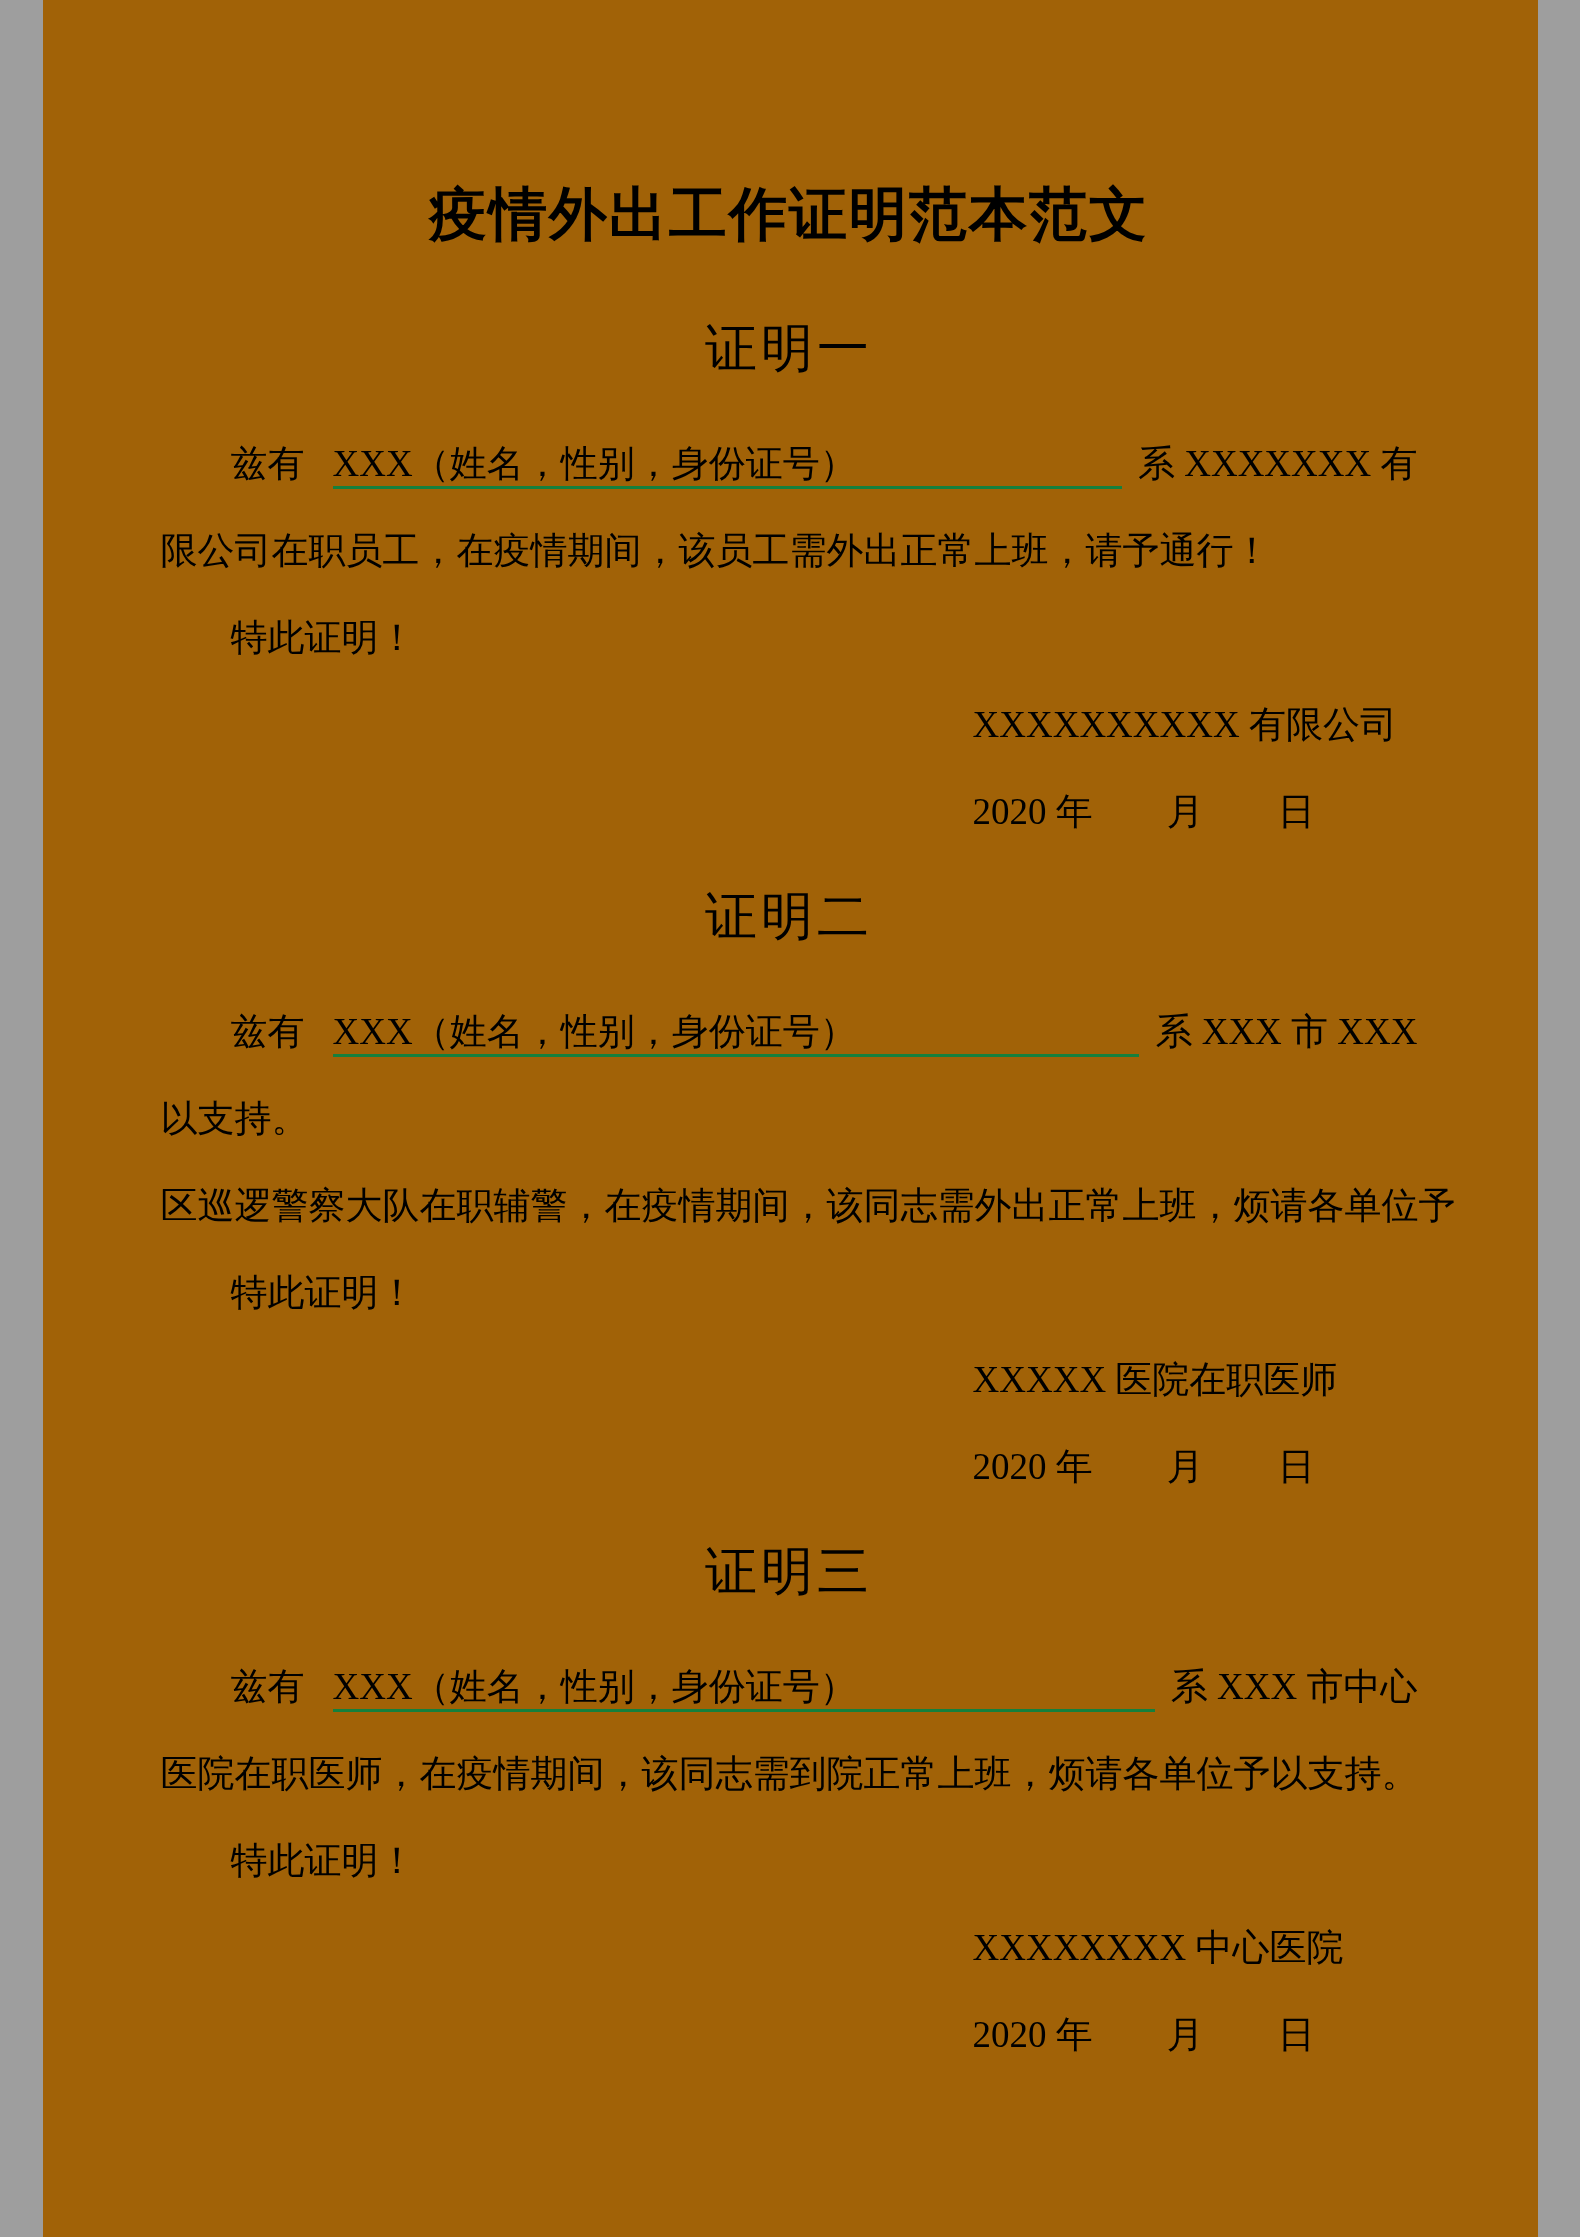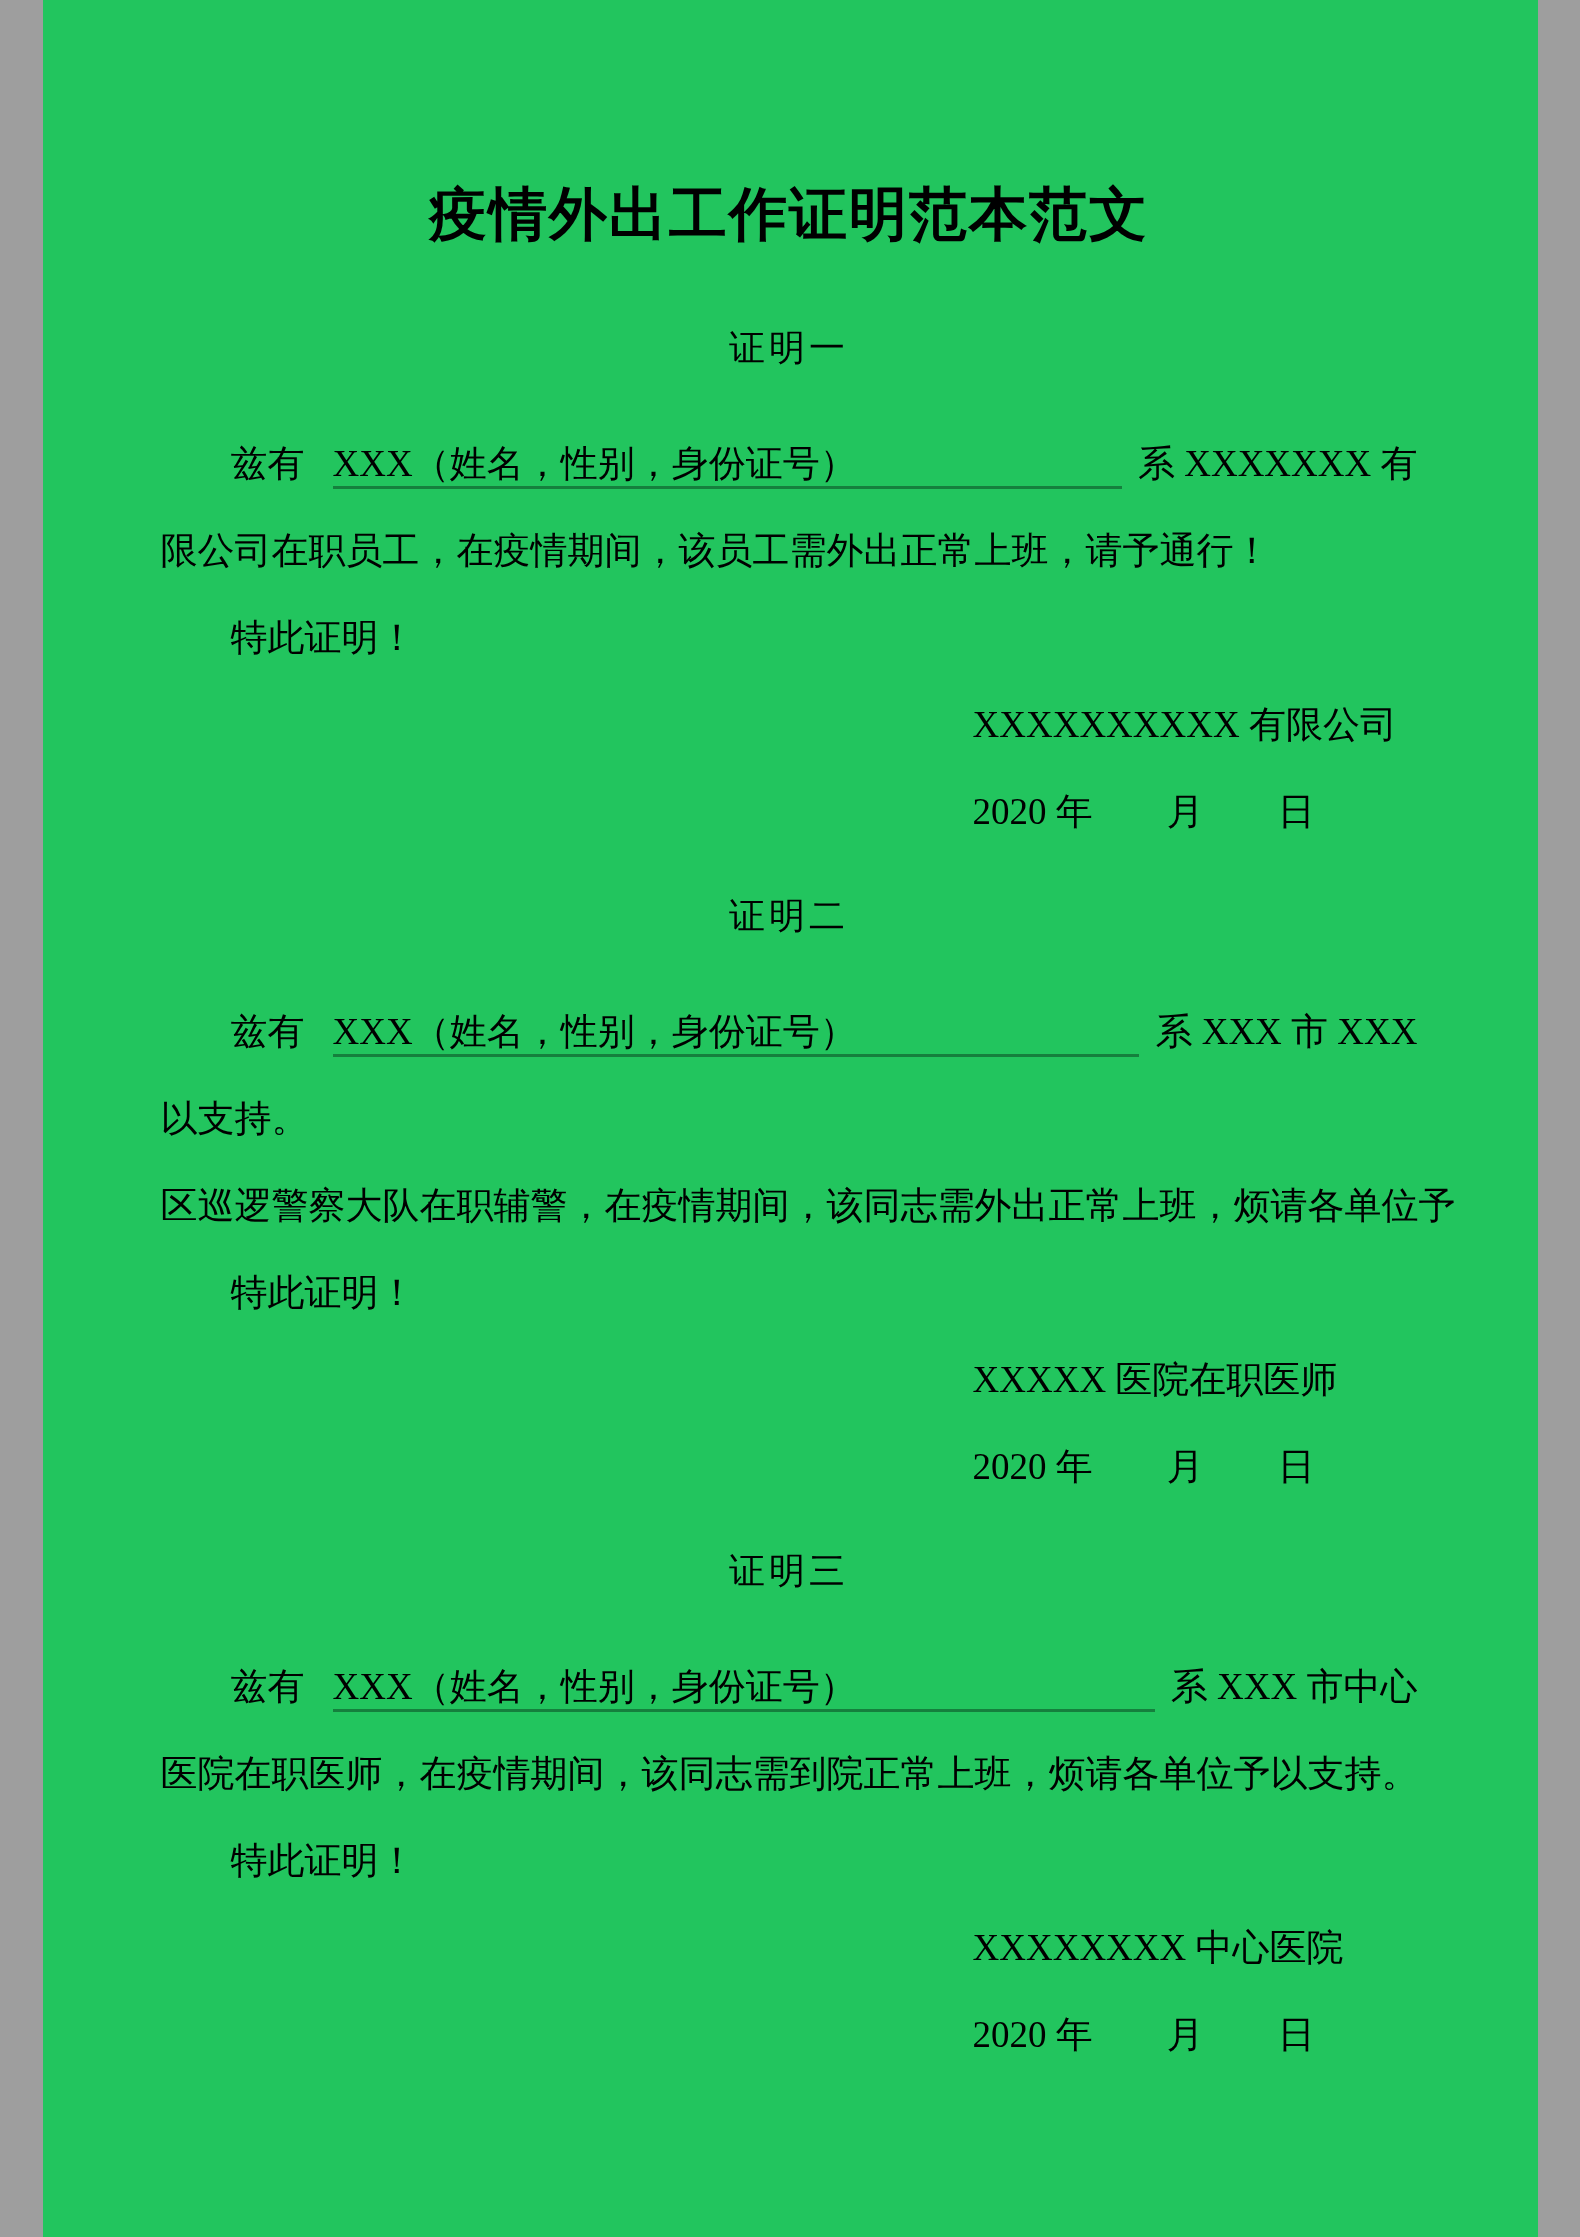--- a/index.html
+++ b/index.html
@@ -2,39 +2,39 @@
 <html><head>
 <meta charset="utf-8">
 <style>
   * { margin: 0; padding: 0; box-sizing: border-box; }
   html, body { background: #9e9e9e; }
   body { display: flex; justify-content: center; }
   .page {
     position: relative;
     width: 1495px;
     height: 2237px;
-    background: #22c55e;
+    background: #a16207;
     color: #000000;
     font-family: "Liberation Serif", "DejaVu Serif", serif;
     padding: 0 120px 1px 118px;
     overflow: hidden;
   }
   .doc-title {
     margin-top: 170px;
     line-height: 90px;
     font-size: 58px;
     font-weight: 700;
     letter-spacing: 2px;
     text-align: center;
     white-space: nowrap;
   }
   .cert-heading {
     margin-top: 18px;
     line-height: 87px;
-    font-size: 36px;
+    font-size: 52px;
     font-weight: 400;
     letter-spacing: 4px;
     text-align: center;
   }
   .cert:first-of-type .cert-heading { margin-top: 45px; }
   .cert-body { margin-top: 28px; font-size: 37px; }
   .doc-line {
     line-height: 87px;
     height: 87px;
     white-space: nowrap;

